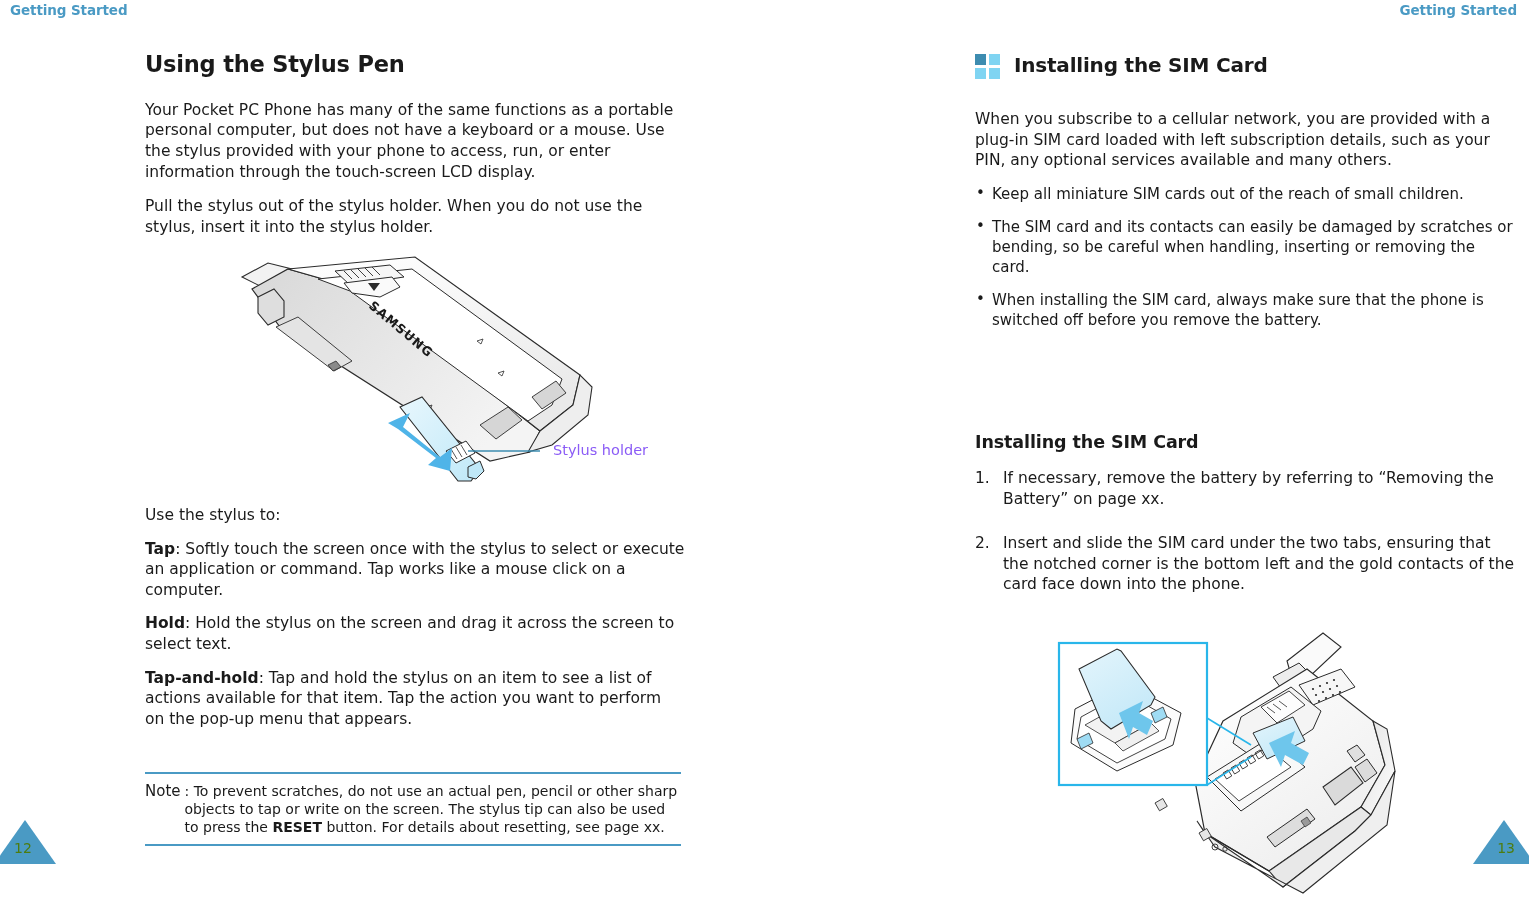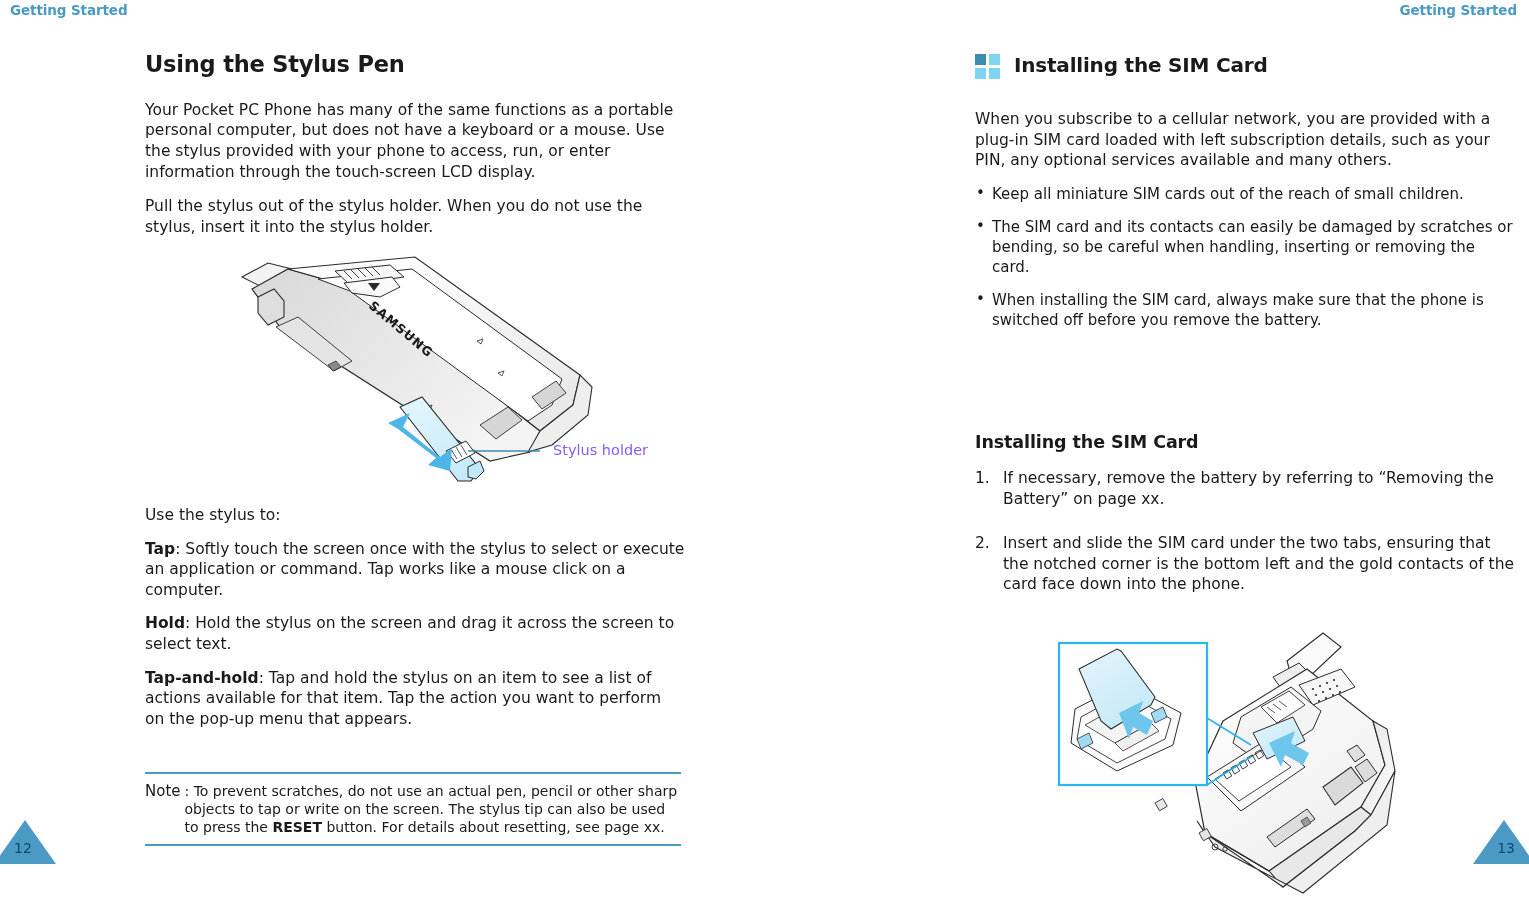--- a/index.html
+++ b/index.html
@@ -54,21 +54,21 @@
     border-left: 31px solid transparent;
     border-right: 31px solid transparent;
     border-bottom: 44px solid #4a9ac4;
   }
   .folio-left .tri  { left: -6px; }
   .folio-right .tri { right: -6px; }
   .folio .num {
     position: absolute;
     bottom: 8px;
     font-size: 14px;
-    color: #0c4a6e;
+    color: #4d7c0f;
     font-weight: normal;
   }
   .folio-left .num  { left: 14px; }
   .folio-right .num { right: 14px; }
 
   
   .col-left {
     position: absolute;
     left: 145px;
     top: 52px;

